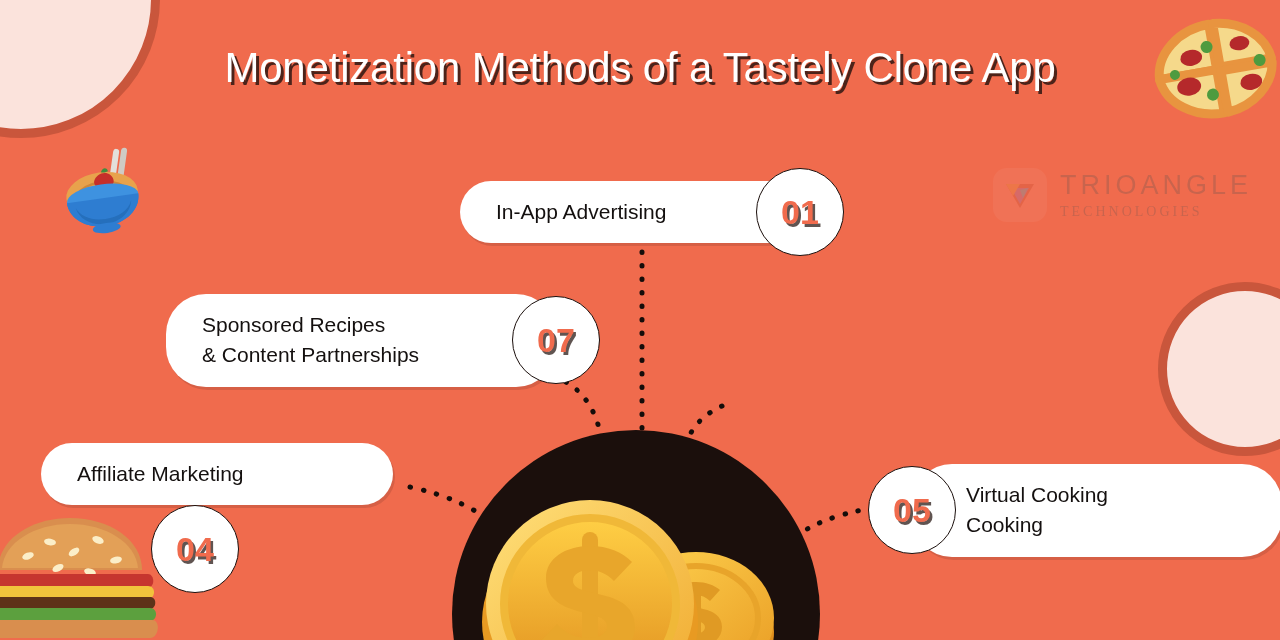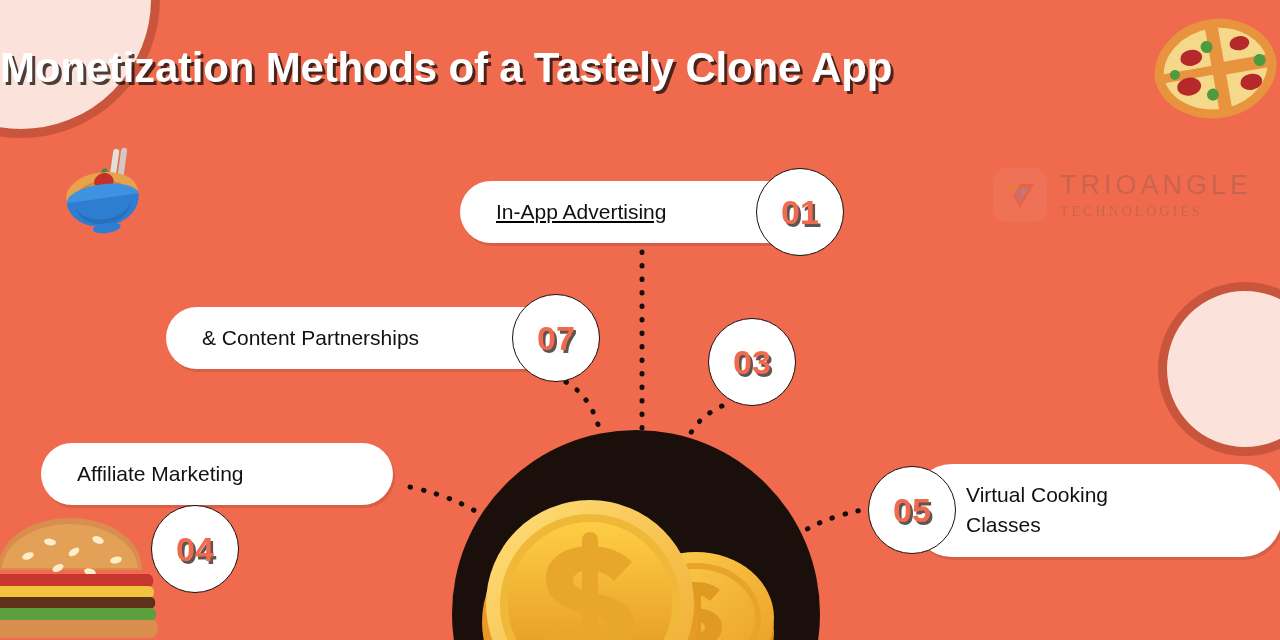--- a/index.html
+++ b/index.html
@@ -42,22 +42,22 @@
   .wm-name{
     font-size:27px;letter-spacing:4.0px;color:#6E554F;font-weight:500;
   }
   .wm-sub{
     font-size:14px;letter-spacing:3.0px;color:#6E554F;margin-top:6px;
     font-family:"Liberation Serif", serif;
   }
 
   
   .title{
-    position:absolute;left:0;right:0;top:44px;text-align:left;
-    font-size:42px;font-weight:bold;color:#FFFFFF;
+    position:absolute;left:0;right:0;top:44px;text-align:center;
+    font-size:42px;font-weight:normal;color:#FFFFFF;
     letter-spacing:-0.2px;
     text-shadow:3px 3px 0 rgba(35,18,14,.80);
     white-space:nowrap;
   }
 
   
   .hub{
     position:absolute;left:452px;top:430px;width:368px;height:368px;
     background:#1B0F0C;border-radius:50%;
   }
@@ -93,21 +93,21 @@
   .badge-left .pill{padding:16px 36px 16px 54px;margin-left:-44px;}
   .badge-left .badge{position:relative;z-index:3;}
 
   
   #item-01{left:460px;top:168px;}
   #item-02{left:166px;top:294px;}
   #item-03{left:708px;top:318px;}
   #item-04{left:41px;top:443px;flex-direction:column;}
   #item-05{left:868px;top:464px;}
 
-  #item-01 .pill{width:250px;text-decoration:underline;}
+  #item-01 .pill{width:250px;}
   #item-02 .pill{width:300px;}
   #item-03 .pill{width:282px;}
   #item-04 .pill{width:262px;}
   #item-05 .pill{width:280px;}
 </style>
 </head>
 <body>
 
 <div class="stage">
 
@@ -249,37 +249,37 @@
 
   <div class="item badge-right" id="item-01">
     <div class="pill">
       <div class="pill-line">In-App Advertising</div>
     </div>
     <div class="badge">01</div>
   </div>
 
   <div class="item badge-right" id="item-02">
     <div class="pill">
+      <div class="pill-line">Sponsored Recipes</div>
       <div class="pill-line">&amp; Content Partnerships</div>
     </div>
     <div class="badge">07</div>
   </div>
 
   <div class="item badge-left" id="item-03">
-    <div class="badge">03</div>
   </div>
 
   <div class="item badge-right" id="item-04">
     <div class="pill">
       <div class="pill-line">Affiliate Marketing</div>
     </div>
     <div class="badge">04</div>
   </div>
 
   <div class="item badge-left" id="item-05">
     <div class="badge">05</div>
     <div class="pill">
       <div class="pill-line">Virtual Cooking</div>
-      <div class="pill-line">Classes</div>
+      <div class="pill-line">Cooking</div>
     </div>
   </div>
 
 </div>
 
 </body></html>

